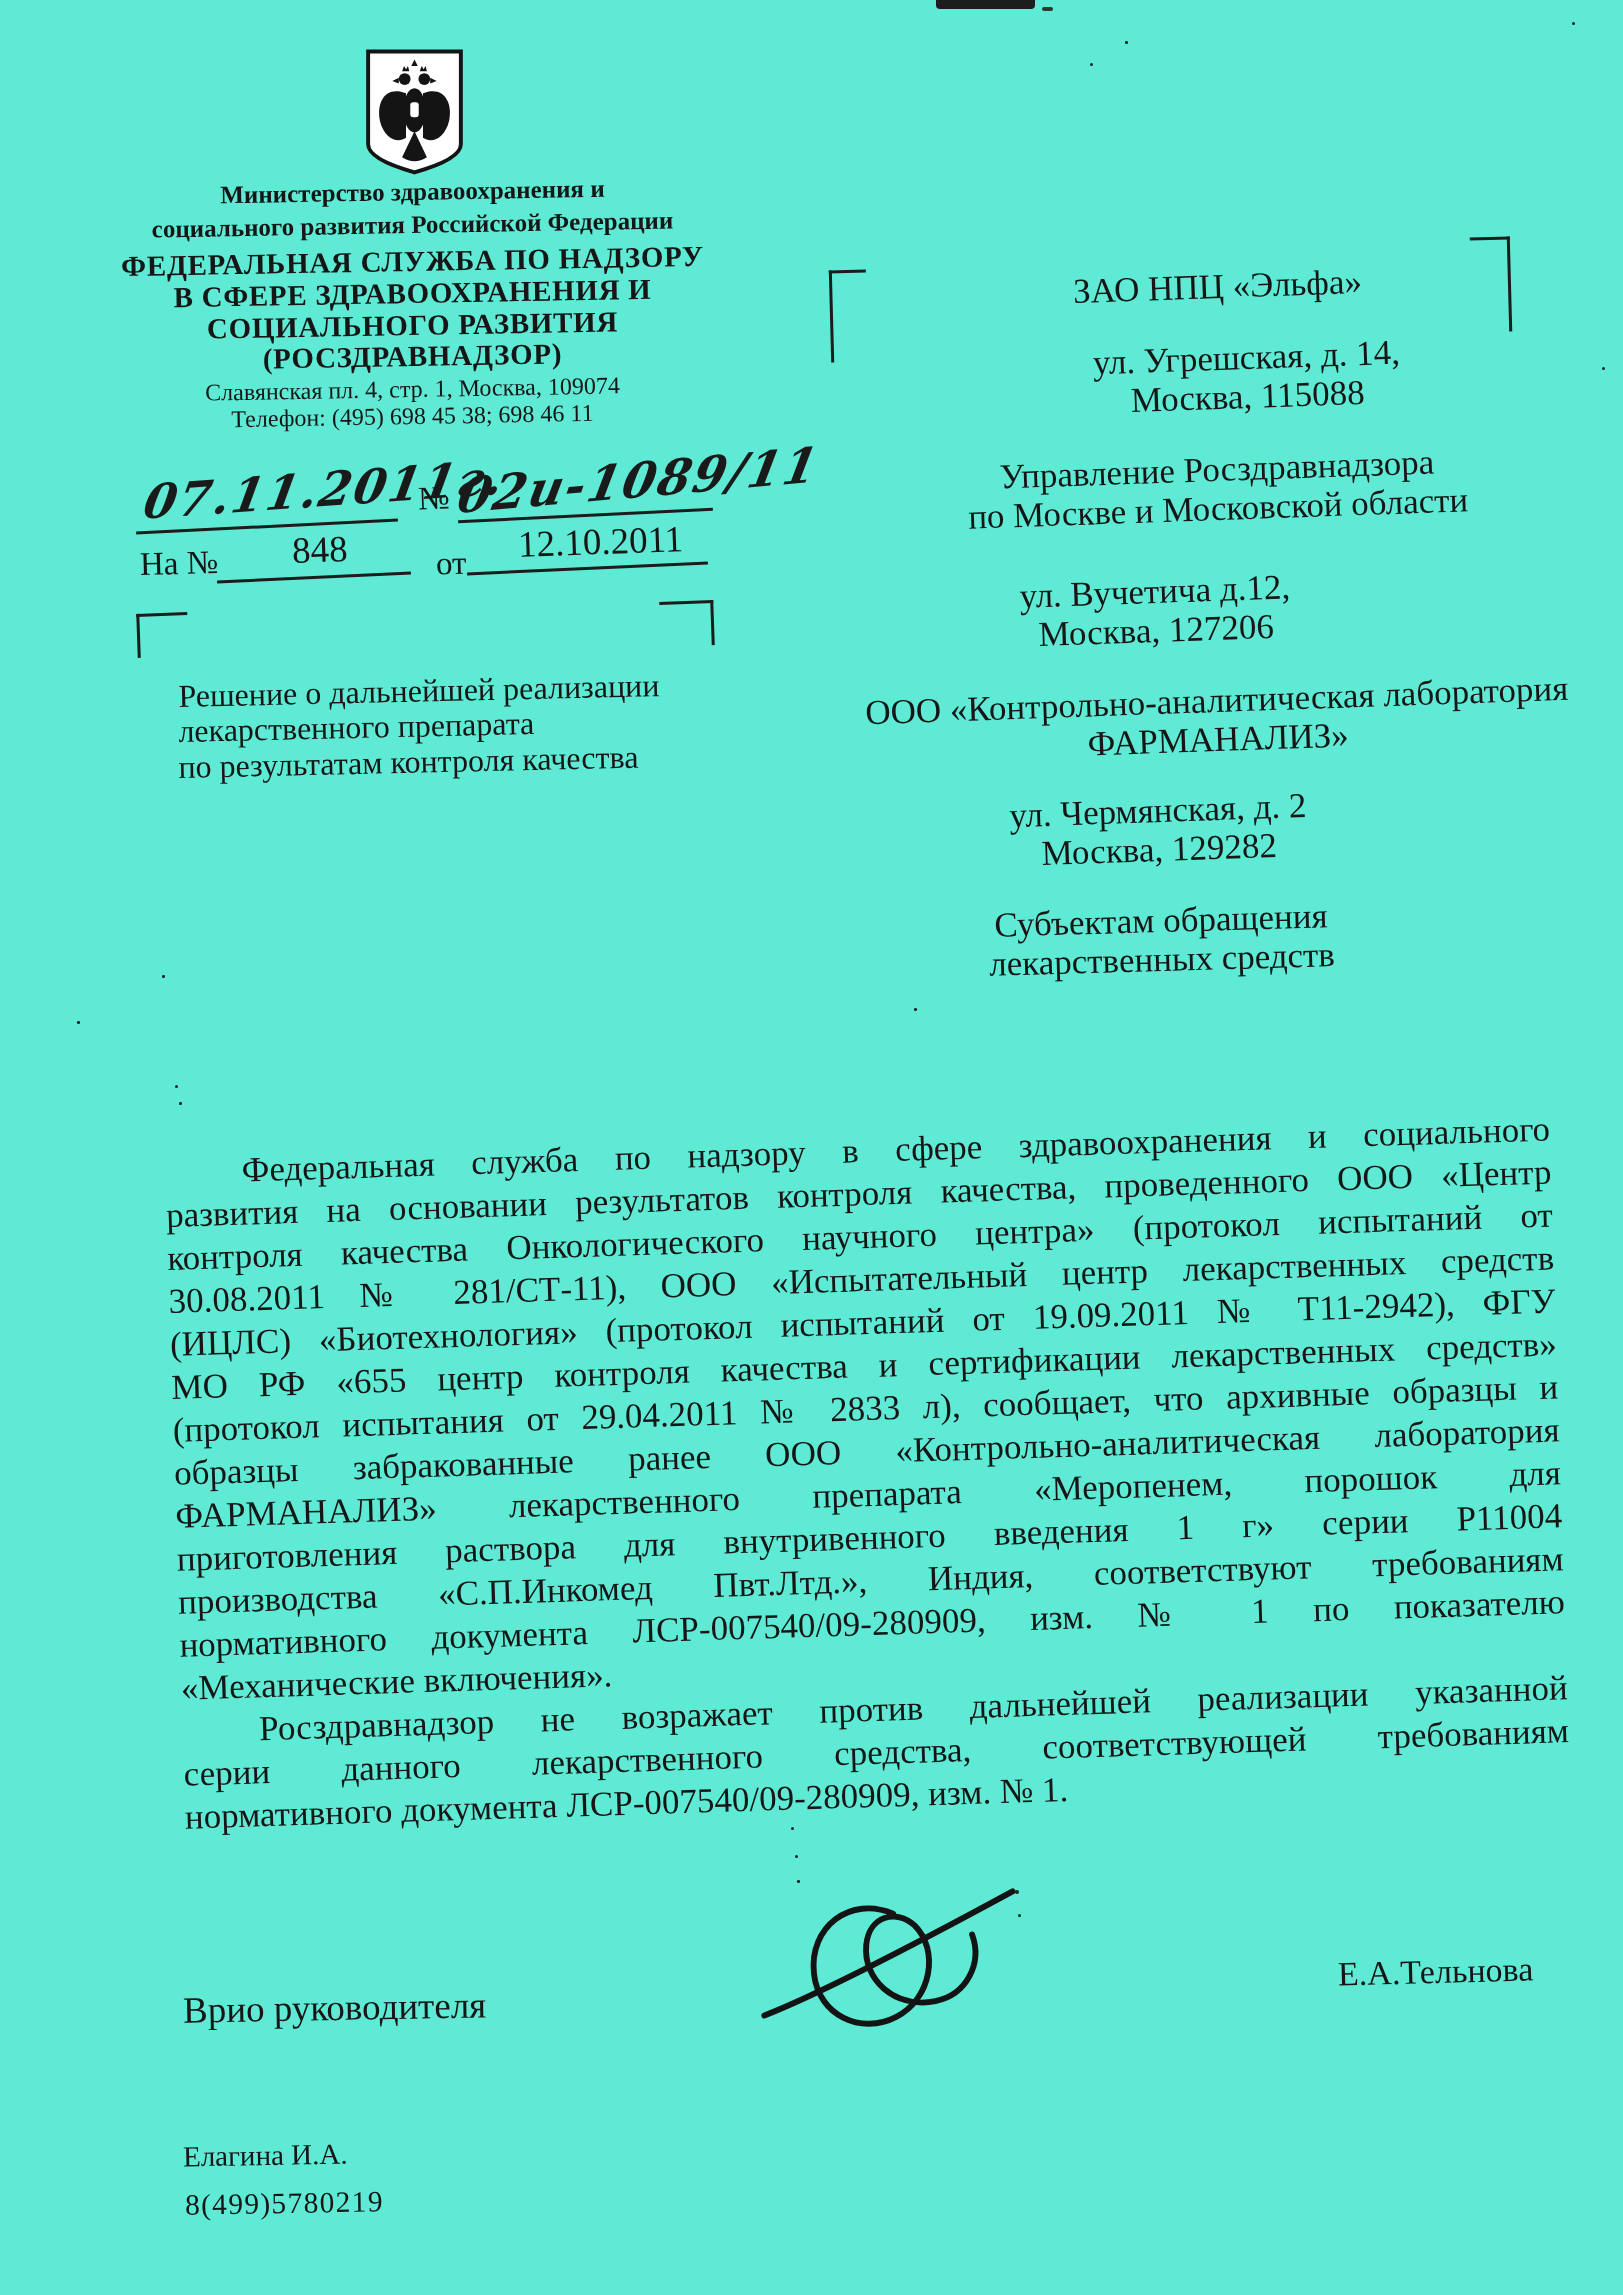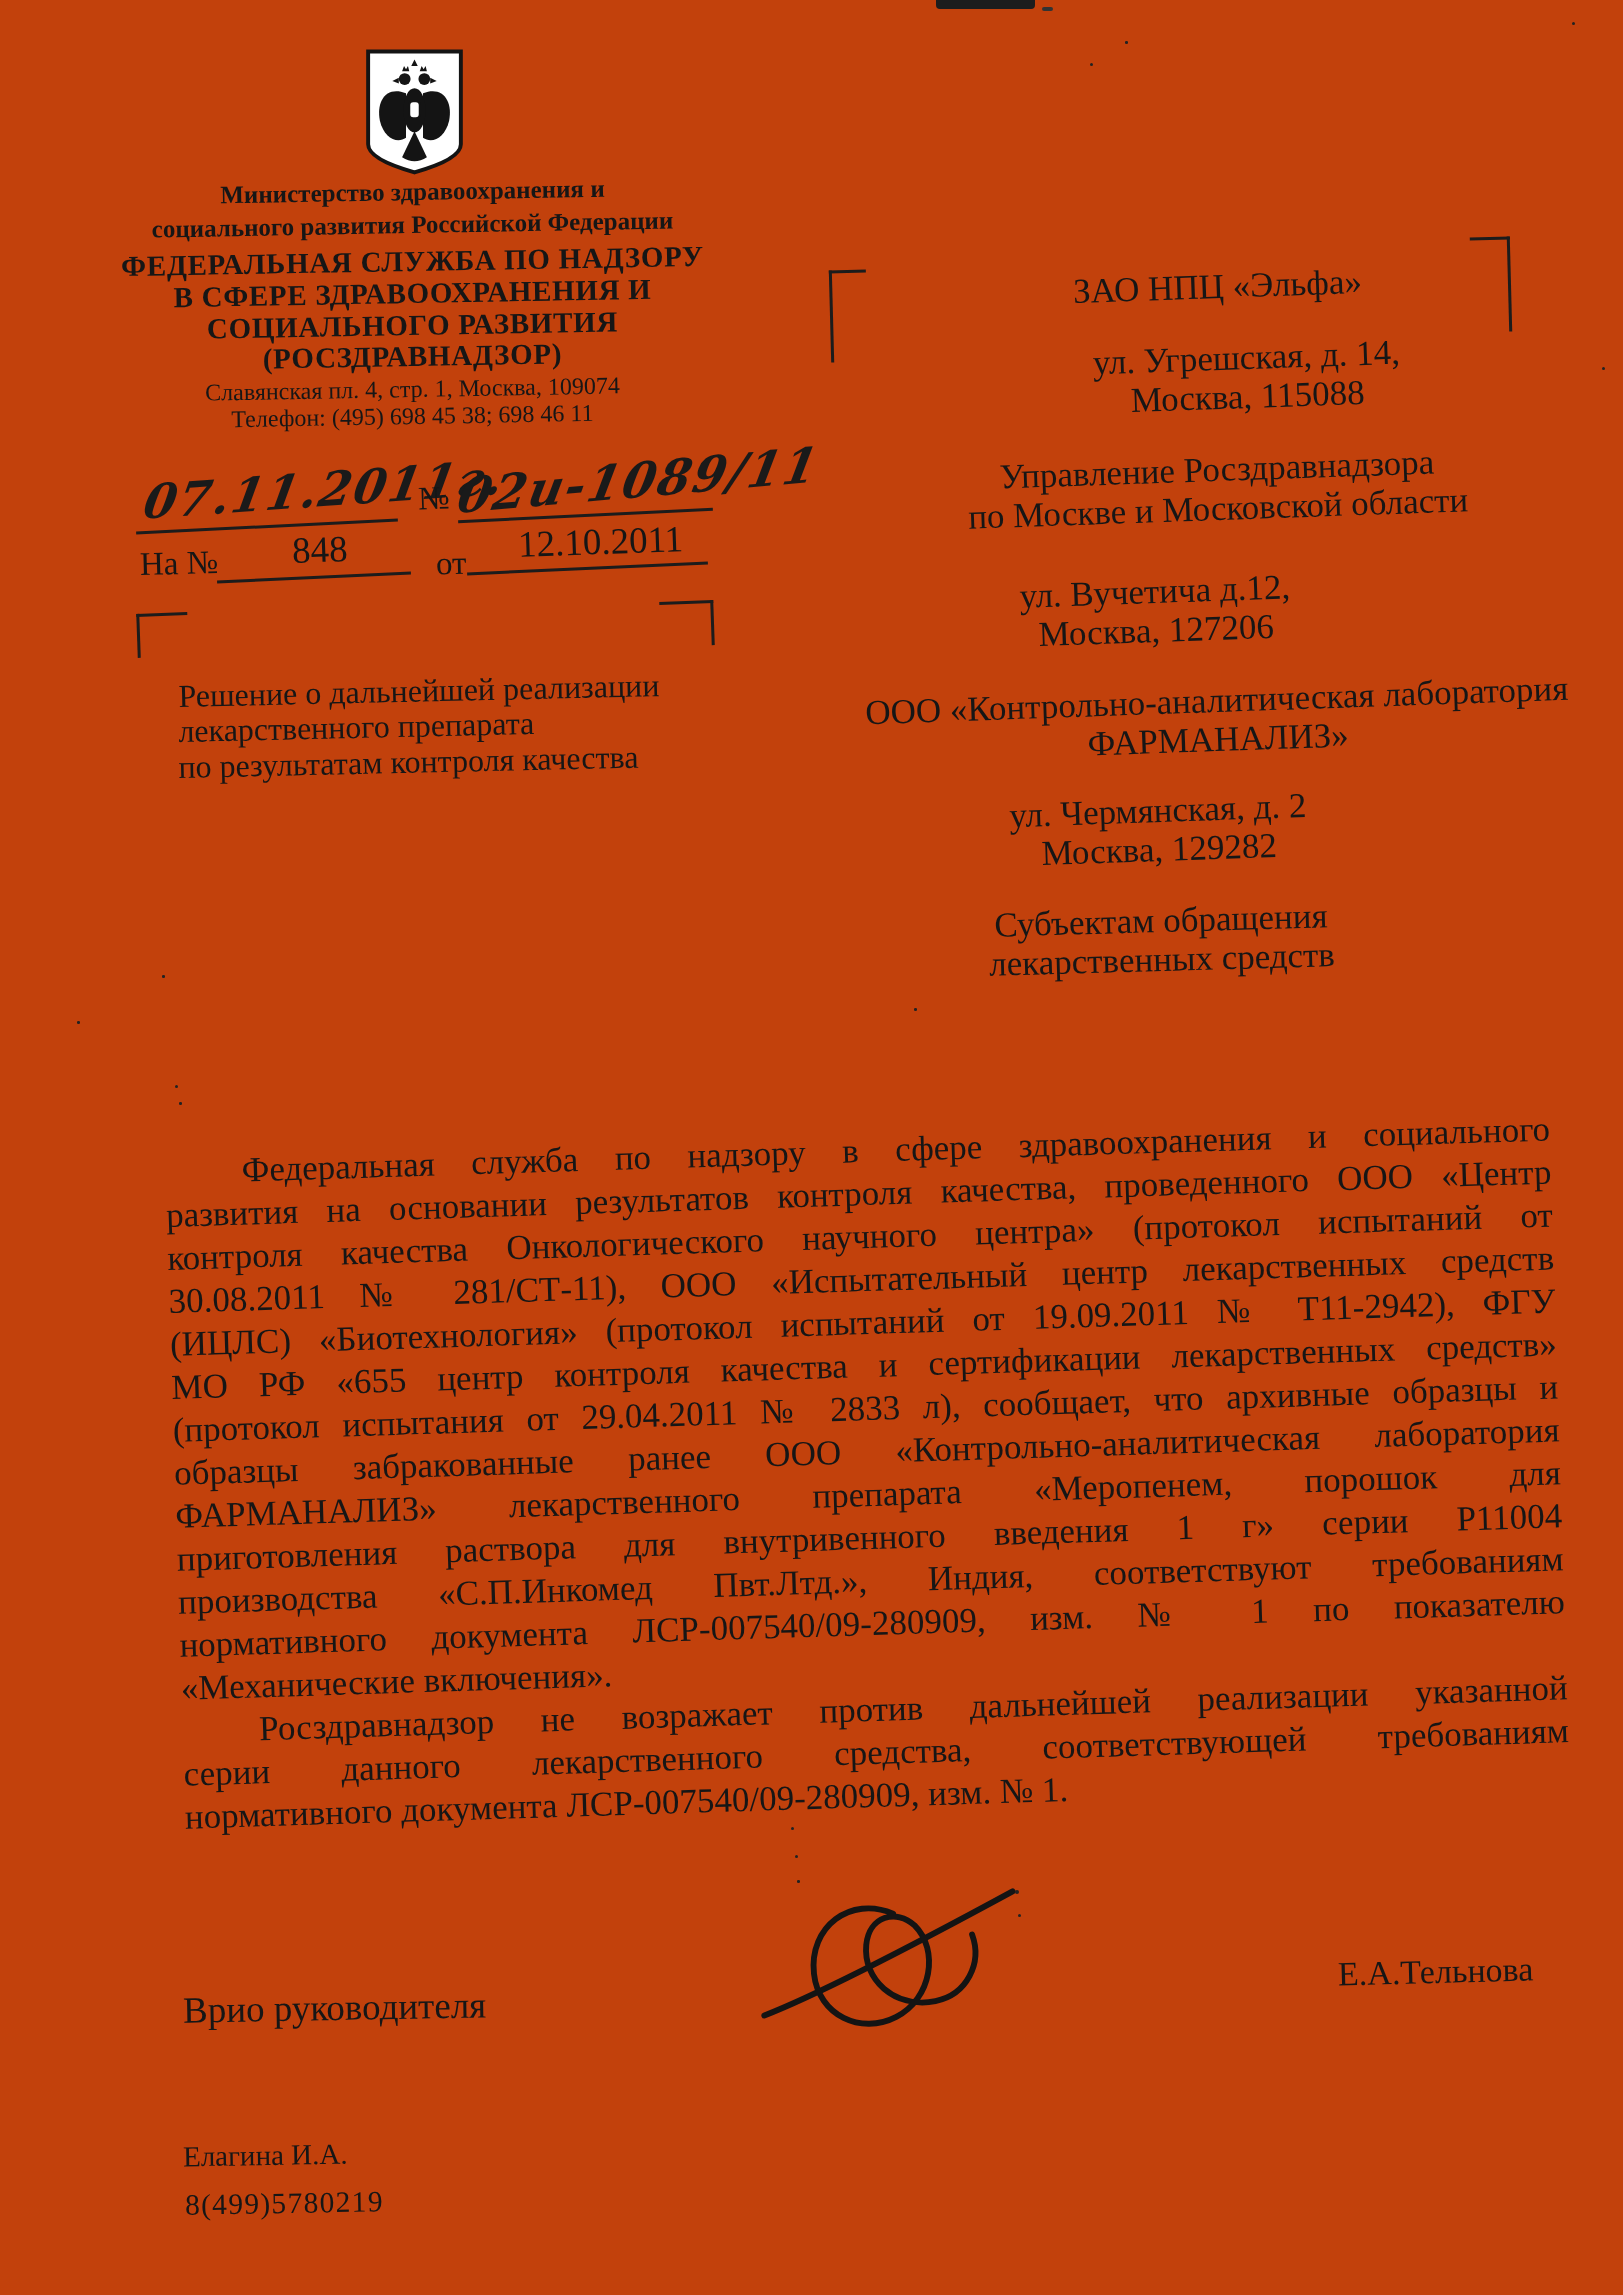--- a/index.html
+++ b/index.html
@@ -1,17 +1,17 @@
 <!DOCTYPE html>
 <html style="font-size:10.5px"><head>
 <meta charset="utf-8">
 <style>
   html,body{margin:0;padding:0;background:#e8e8e8;}
   .page{
-    position:relative; width:1623px; height:2295px; background:#c2410c;
+    position:relative; width:1623px; height:2295px; background:#5eead4;
     font-family:"Liberation Serif","DejaVu Serif",serif; color:#161616;
     overflow:hidden;
   }
   .abs{position:absolute;}
   .nw{white-space:nowrap;}
   
   .lh-line{position:absolute; left:92px; width:641px; text-align:center; white-space:nowrap; transform:rotate(-1deg);}
   .ministry{font-weight:bold; font-size:25px;}
   .service{font-weight:bold; font-size:29px; letter-spacing:0.7px;}
   .lh-small{font-size:24px;}

